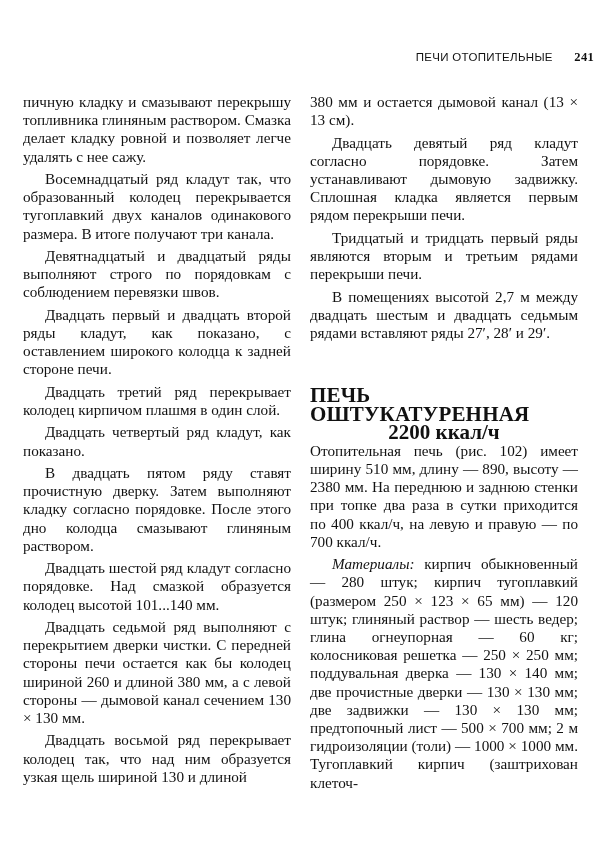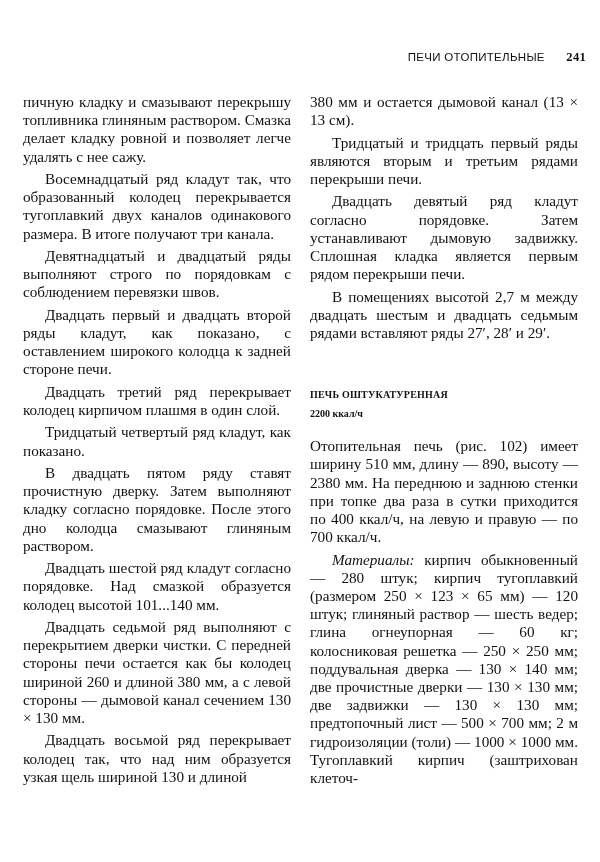--- a/index.html
+++ b/index.html
@@ -1,57 +1,57 @@
 <!DOCTYPE html>
 <html><head>
 <meta charset="utf-8">
 <style>
   html, body { margin: 0; padding: 0; background: #ffffff; }
   body { width: 600px; height: 862px; position: relative; overflow: hidden;
          font-family: "Liberation Serif", "DejaVu Serif", serif; color: #111; }
-  .running-head { position: absolute; top: 50px; right: 14px; font-family: "Liberation Sans", "DejaVu Sans", sans-serif;
+  .running-head { position: absolute; top: 50px; right: 6px; font-family: "Liberation Sans", "DejaVu Sans", sans-serif;
                   font-size: 11.5px; letter-spacing: 0.3px; color: #111; }
   .running-head .title { margin-right: 18px; }
   .running-head .pageno { font-family: "Liberation Serif", serif; font-weight: bold; font-size: 12.5px; }
   .col { position: absolute; top: 93px; width: 268px; font-size: 15.2px; line-height: 18.2px; text-align: justify; }
   .col.left { left: 23px; }
   .col.right { left: 310px; }
   .col p { margin: 0 0 4.2px 0; text-indent: 22px; hyphens: manual; }
   .col p.noindent { text-indent: 0; }
   .col p.first-cont { text-indent: 0; }
-  .heading { margin-top: 44px; margin-bottom: 14px; font-weight: bold; font-size: 10px; line-height: 18.5px; text-align: left; }
+  .heading { margin-top: 44px; font-weight: bold; font-size: 21px; line-height: 18.5px; text-align: left; }
   .heading .h1 { display: block; letter-spacing: 0.2px; }
-  .heading .sub { display: block; }
+  .heading .sub { display: block; text-align: center; }
   .ital { font-style: italic; margin-top: 40px; }
 </style>
 </head>
 <body>
 
 <div class="running-head">
   <span class="title">ПЕЧИ ОТОПИТЕЛЬНЫЕ</span>
   <span class="pageno">241</span>
 </div>
 
 <div class="col left">
   <p class="first-cont">пичную кладку и смазывают перекрышу топливника глиняным раствором. Смазка делает кладку ровной и позволяет легче удалять с нее сажу.</p>
   <p>Восемнадцатый ряд кладут так, что образованный колодец перекрывается тугоплавкий двух каналов одинакового размера. В итоге получают три канала.</p>
   <p>Девятнадцатый и двадцатый ряды выполняют строго по порядовкам с соблюдением перевязки швов.</p>
   <p>Двадцать первый и двадцать второй ряды кладут, как показано, с оставлением широкого колодца к задней стороне печи.</p>
   <p>Двадцать третий ряд перекрывает колодец кирпичом плашмя в один слой.</p>
-  <p>Тридцатый четвертый ряд кладут, как показано.</p>
+  <p>Двадцать четвертый ряд кладут, как показано.</p>
   <p>В двадцать пятом ряду ставят прочистную дверку. Затем выполняют кладку согласно порядовке. После этого дно колодца смазывают глиняным раствором.</p>
   <p>Двадцать шестой ряд кладут согласно порядовке. Над смазкой образуется колодец высотой 101...140 мм.</p>
   <p>Двадцать седьмой ряд выполняют с перекрытием дверки чистки. С передней стороны печи остается как бы колодец шириной 260 и длиной 380 мм, а с левой стороны — дымовой канал сечением 130 × 130 мм.</p>
   <p>Двадцать восьмой ряд перекрывает колодец так, что над ним образуется узкая щель шириной 130 и длиной</p>
 </div>
 
 <div class="col right">
   <p class="first-cont">380 мм и остается дымовой канал (13 × 13 см).</p>
+  <p>Двадцать девятый ряд кладут согласно порядовке. Затем устанавливают дымовую задвижку. Сплошная кладка является первым рядом перекрыши печи.</p>
   <p>Тридцатый и тридцать первый ряды являются вторым и третьим рядами перекрыши печи.</p>
-  <p>Двадцать девятый ряд кладут согласно порядовке. Затем устанавливают дымовую задвижку. Сплошная кладка является первым рядом перекрыши печи.</p>
   <p>В помещениях высотой 2,7 м между двадцать шестым и двадцать седьмым рядами вставляют ряды 27′, 28′ и 29′.</p>
 
   <div class="heading">
     <span class="h1">ПЕЧЬ ОШТУКАТУРЕННАЯ</span>
     <span class="sub">2200 ккал/ч</span>
   </div>
 
   <p class="noindent">Отопительная печь (рис. 102) имеет ширину 510 мм, длину — 890, высоту — 2380 мм. На переднюю и заднюю стенки при топке два раза в сутки приходится по 400 ккал/ч, на левую и правую — по 700 ккал/ч.</p>
   <p><span class="ital">Материалы:</span><span> кирпич обыкновенный — 280 штук; кирпич тугоплавкий (размером 250 × 123 × 65 мм) — 120 штук; глиняный раствор — шесть ведер; глина огнеупорная — 60 кг; колосниковая решетка — 250 × 250 мм; поддувальная дверка — 130 × 140 мм; две прочистные дверки — 130 × 130 мм; две задвижки — 130 × 130 мм; предтопочный лист — 500 × 700 мм; 2 м гидроизоляции (толи) — 1000 × 1000 мм. Тугоплавкий кирпич (заштрихован клеточ-</span></p>
 </div>

